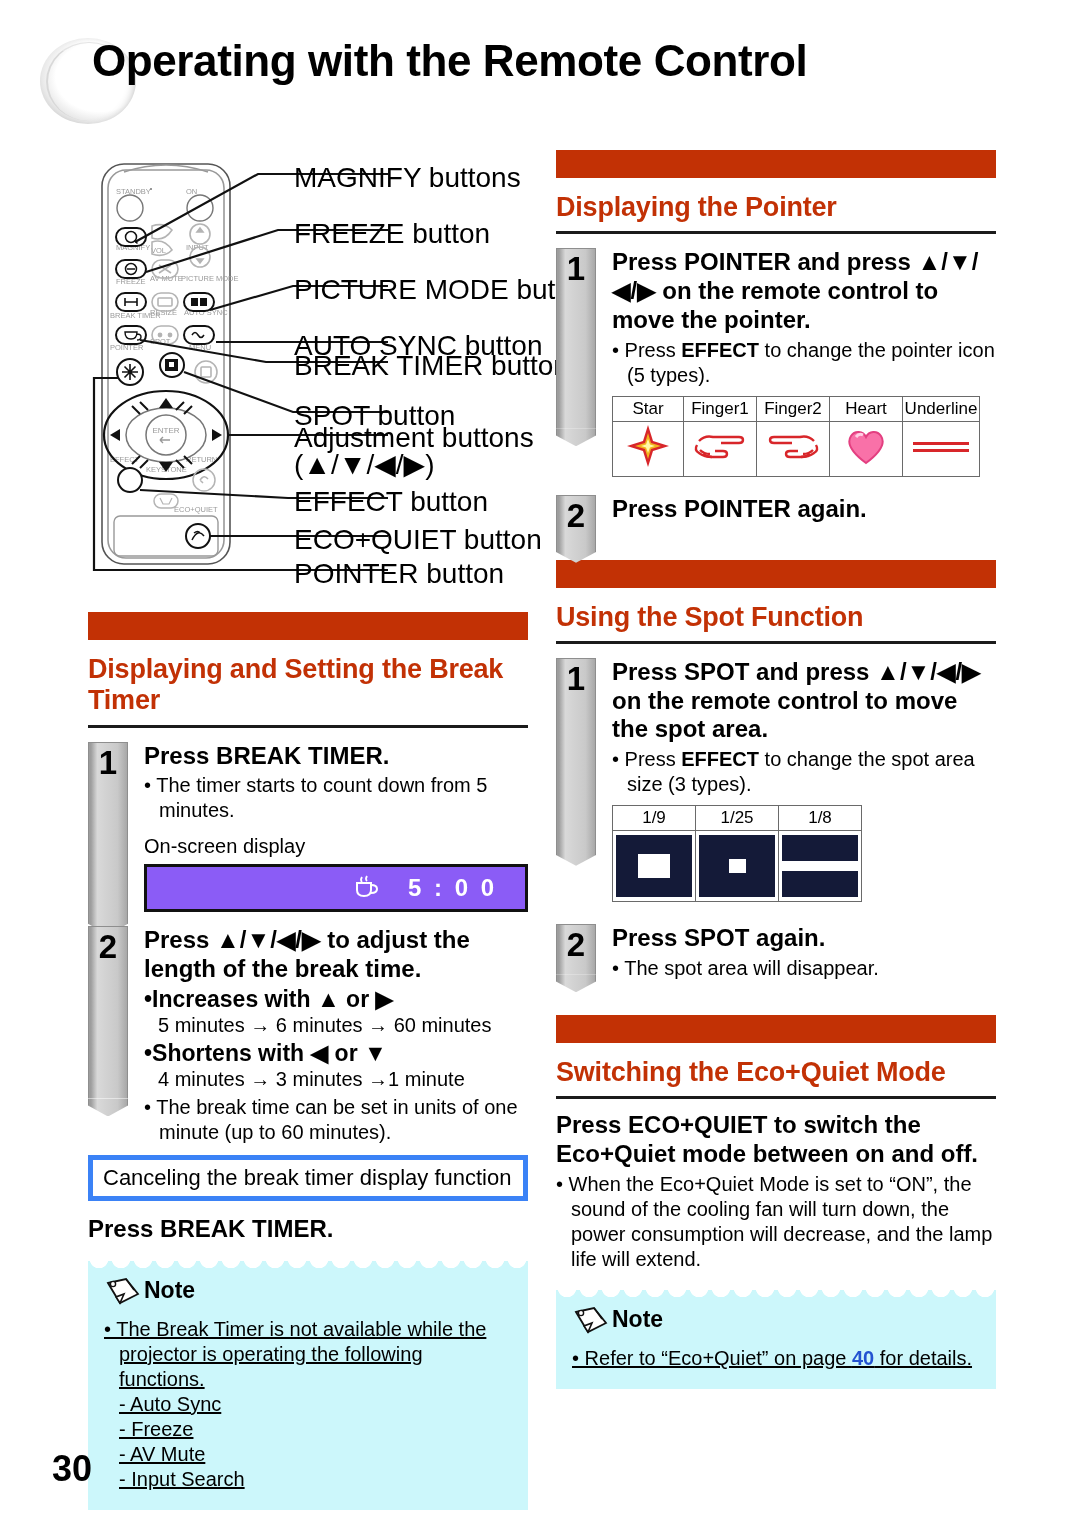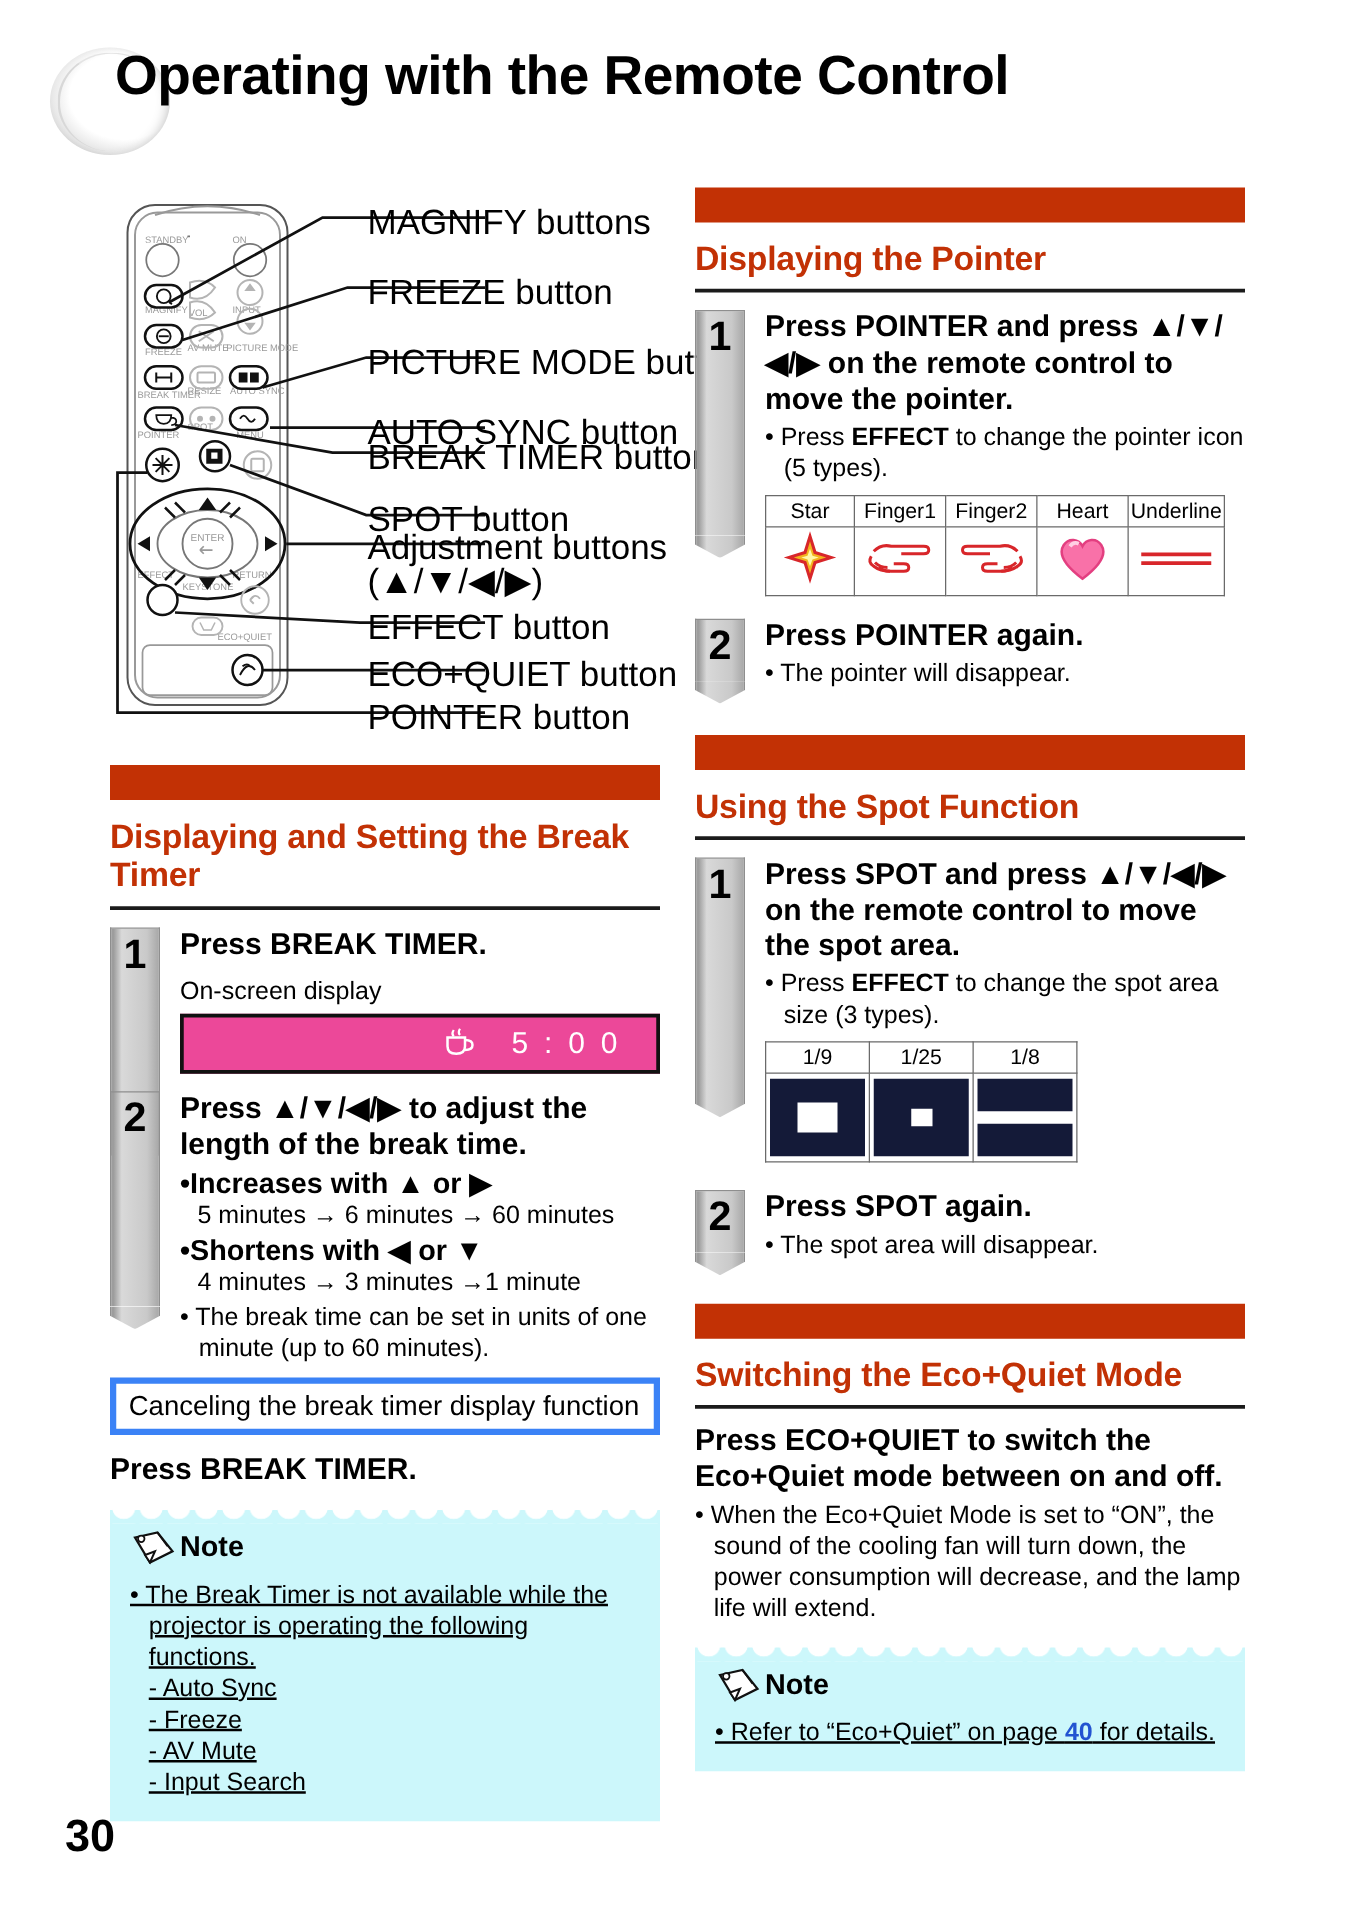--- a/index.html
+++ b/index.html
@@ -62,21 +62,21 @@
   .ic-underline i{position:absolute;left:0;width:56px;height:3px;background:#d8262a;display:block;}
   .ic-underline i:first-child{top:2px;}
   .ic-underline i:last-child{top:9px;}
 
   
   .spot-cell{width:76px;height:62px;background:#141a38;position:relative;margin:3px auto;}
   .spot-cell .hole{position:absolute;background:#ffffff;}
 
   
   .osd-label{font-size:20px;margin-top:12px;}
-  .osd{margin-top:6px;border:3px solid #111;background:#ec4899;height:42px;position:relative;}
+  .osd{margin-top:6px;border:3px solid #111;background:#8b5cf6;height:42px;position:relative;font-weight:bold;}
   .osd-inner{position:absolute;right:28px;top:0;height:42px;display:flex;align-items:center;gap:26px;}
   .osd-time{color:#fff;font-size:24px;letter-spacing:3px;}
   .cup{width:30px;height:26px;position:relative;}
 
   
   .cancel-box{border:5px solid #3b82f6;padding:5px 10px;font-size:22px;margin-top:10px;}
   .cancel-press{font-size:24px;font-weight:bold;margin-top:14px;}
 
   
   .note{position:relative;background:#ccf7fb;margin-top:18px;padding:16px 16px 18px 16px;}
@@ -302,20 +302,21 @@
     <div class="step">
       <div class="badge">
         <div class="badge-body" style="height:175px;">
           <div class="badge-num">1</div>
         </div>
         <div class="badge-tip"></div>
       </div>
       <div class="step-head">
         <span>Press </span><span class="b">BREAK TIMER.</span>
       </div>
+      <div class="sub bullet">• The timer starts to count down from 5 minutes.</div>
       <div class="osd-label">On-screen display</div>
       <div class="osd">
         <div class="osd-inner">
           <span class="cup">
             <svg width="30" height="26" viewBox="0 0 30 26">
               <path d="M5 8 h14 v7 q0 6 -7 6 q-7 0 -7 -6 z" fill="none" stroke="#fff" stroke-width="2"></path>
               <path d="M19 10 q6 0 6 4 q0 4 -6 4" fill="none" stroke="#fff" stroke-width="2"></path>
               <path d="M10 2 q-2 3 0 5 M15 1 q-2 3 0 5" fill="none" stroke="#fff" stroke-width="1.8"></path>
             </svg>
           </span>
@@ -448,21 +449,20 @@
     <div class="step" style="margin-top:18px;">
       <div class="badge">
         <div class="badge-body" style="height:50px;">
           <div class="badge-num">2</div>
         </div>
         <div class="badge-tip"></div>
       </div>
       <div class="step-head">
         <span>Press </span><span class="b">POINTER</span><span> again.</span>
       </div>
-      <div class="sub bullet">• The pointer will disappear.</div>
     </div>
 
     <div style="margin-top:36px;">
       <div class="sec-bar"></div>
       <div class="sec-title">Using the Spot Function</div>
       <div class="sec-rule"></div>
 
       <div class="step">
         <div class="badge">
           <div class="badge-body" style="height:190px;">

